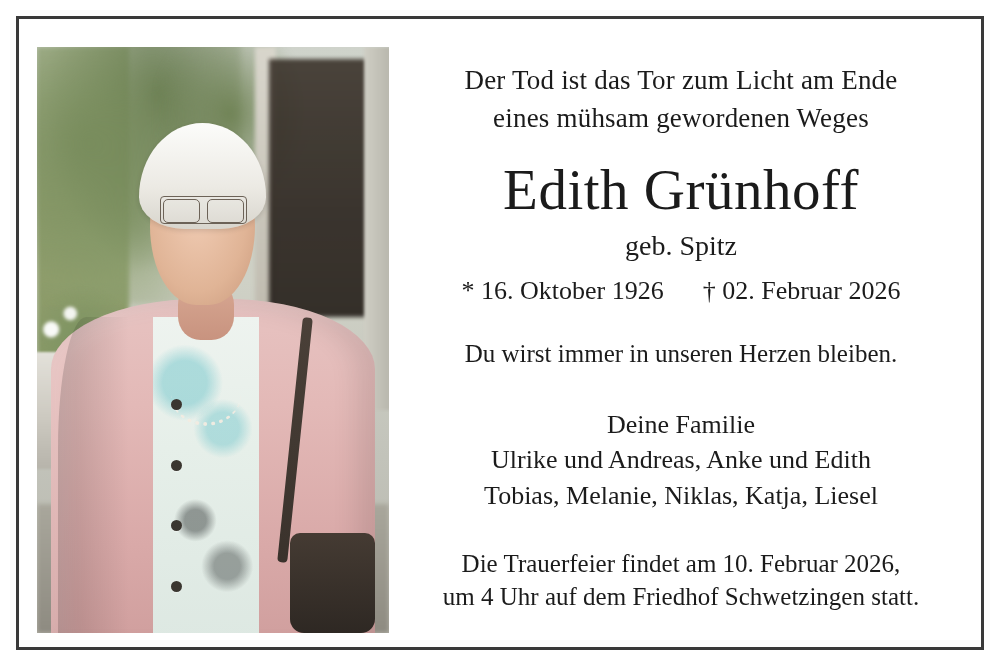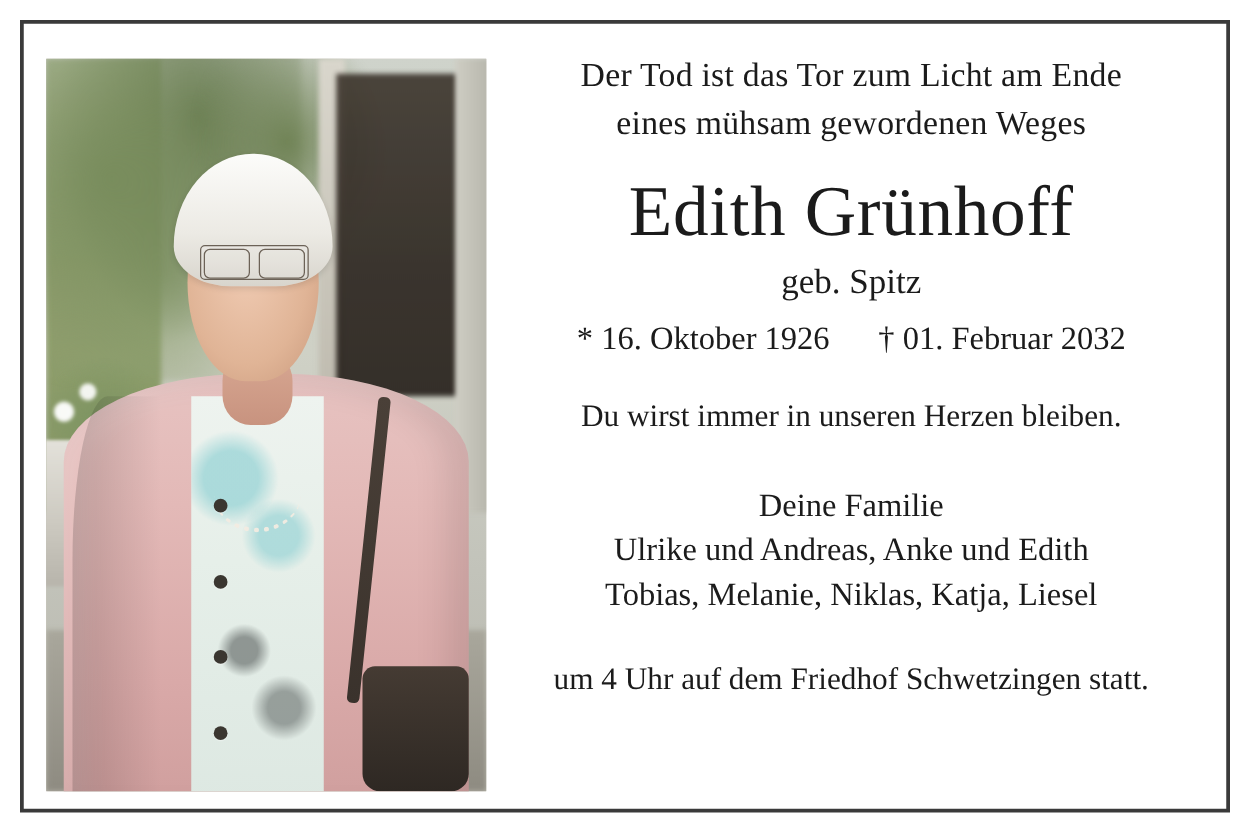--- a/index.html
+++ b/index.html
@@ -222,21 +222,21 @@
     position: absolute;
     left: 72%; top: 83%;
     width: 24%; height: 17%;
     background: linear-gradient(180deg, #453b33 0%, #2e2823 100%);
     border-radius: 10px 10px 14px 14px;
   }
 
   
   .text-col {
     flex: 1 1 auto;
-    padding: 14px 34px 26px 26px;
+    padding: 34px 34px 26px 26px;
     box-sizing: border-box;
     display: flex;
     flex-direction: column;
     align-items: center;
     text-align: center;
     color: #1b1b1b;
   }
   .verse {
     font-size: 27px;
     line-height: 1.42;
@@ -324,28 +324,29 @@
         <div>Der Tod ist das Tor zum Licht am Ende</div>
         <div>eines mühsam gewordenen Weges</div>
       </div>
 
       <div class="name">Edith Grünhoff</div>
       <div class="maiden">geb. Spitz</div>
 
       <div class="dates">
         <span>* 16. Oktober 1926</span>
         <span class="sep"></span>
-        <span>† 01. Februar 2032</span>
+        <span>† 02. Februar 2026</span>
       </div>
 
       <div class="memorial">Du wirst immer in unseren Herzen bleiben.</div>
 
       <div class="family-title">Deine Familie</div>
       <div class="family-line">Ulrike und Andreas, Anke und Edith</div>
       <div class="family-line">Tobias, Melanie, Niklas, Katja, Liesel</div>
 
       <div class="funeral">
+        <div>Die Trauerfeier findet am 10. Februar 2026,</div>
         <div>um 4 Uhr auf dem Friedhof Schwetzingen statt.</div>
       </div>
 
     </div>
   </div>
 </div>
 
 </body></html>

